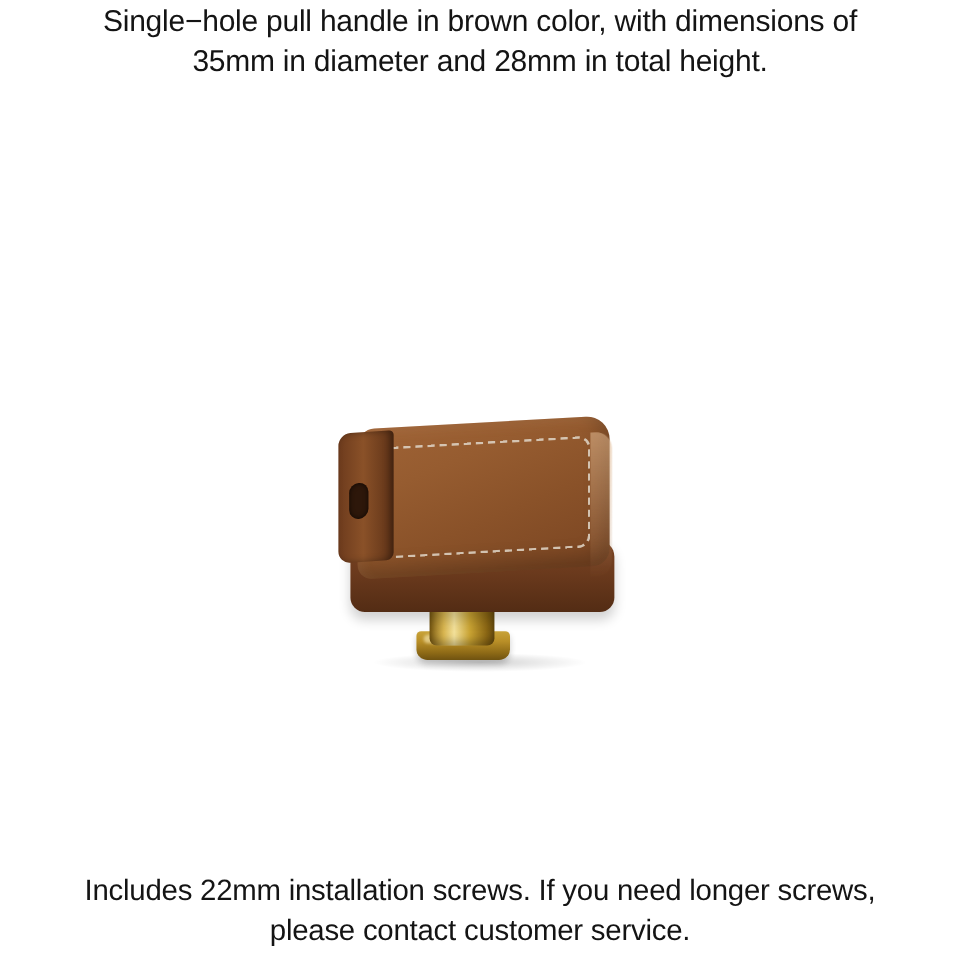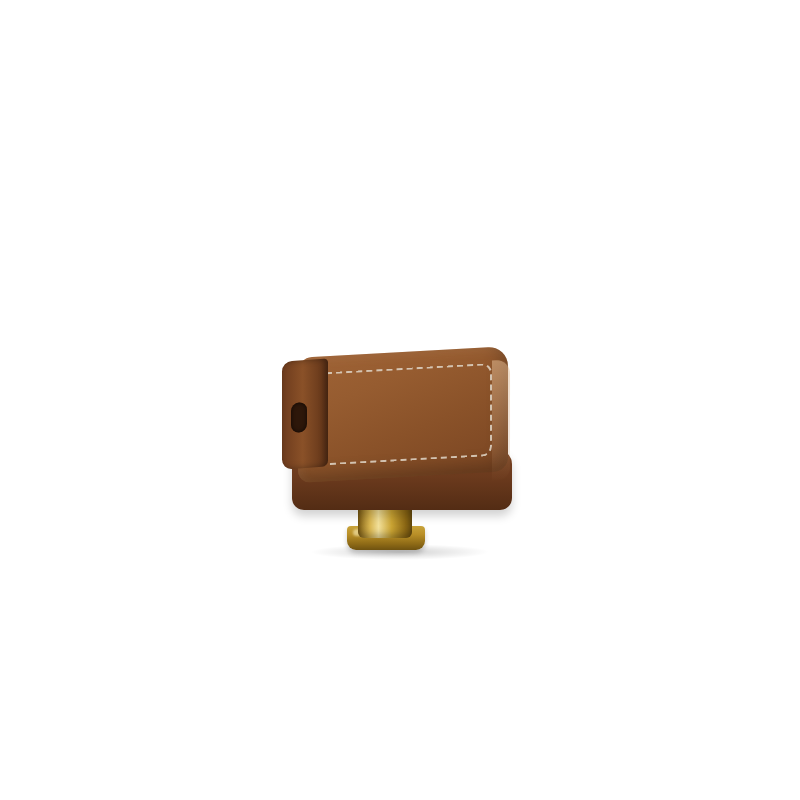--- a/index.html
+++ b/index.html
@@ -178,20 +178,21 @@
     width: 180px;
     height: 16px;
     background: radial-gradient(ellipse at center, rgba(0,0,0,0.18) 0%, rgba(0,0,0,0) 70%);
   }
 </style>
 </head>
 <body>
 
 <div class="page">
 
+  <div class="caption caption-top">Single−hole pull handle in brown color, with dimensions of 35mm in diameter and 28mm in total height.</div>
 
   <div class="product-stage">
 
     <div class="shadow"></div>
 
     <div class="brass-plate"></div>
     <div class="brass-post"></div>
 
     <div class="leather-base"></div>
 
@@ -200,14 +201,15 @@
     </div>
 
     <div class="edge-light"></div>
 
     <div class="strap">
       <div class="strap-hole"></div>
     </div>
 
   </div>
 
+  <div class="caption caption-bottom">Includes 22mm installation screws. If you need longer screws, please contact customer service.</div>
 
 </div>
 
 </body></html>

